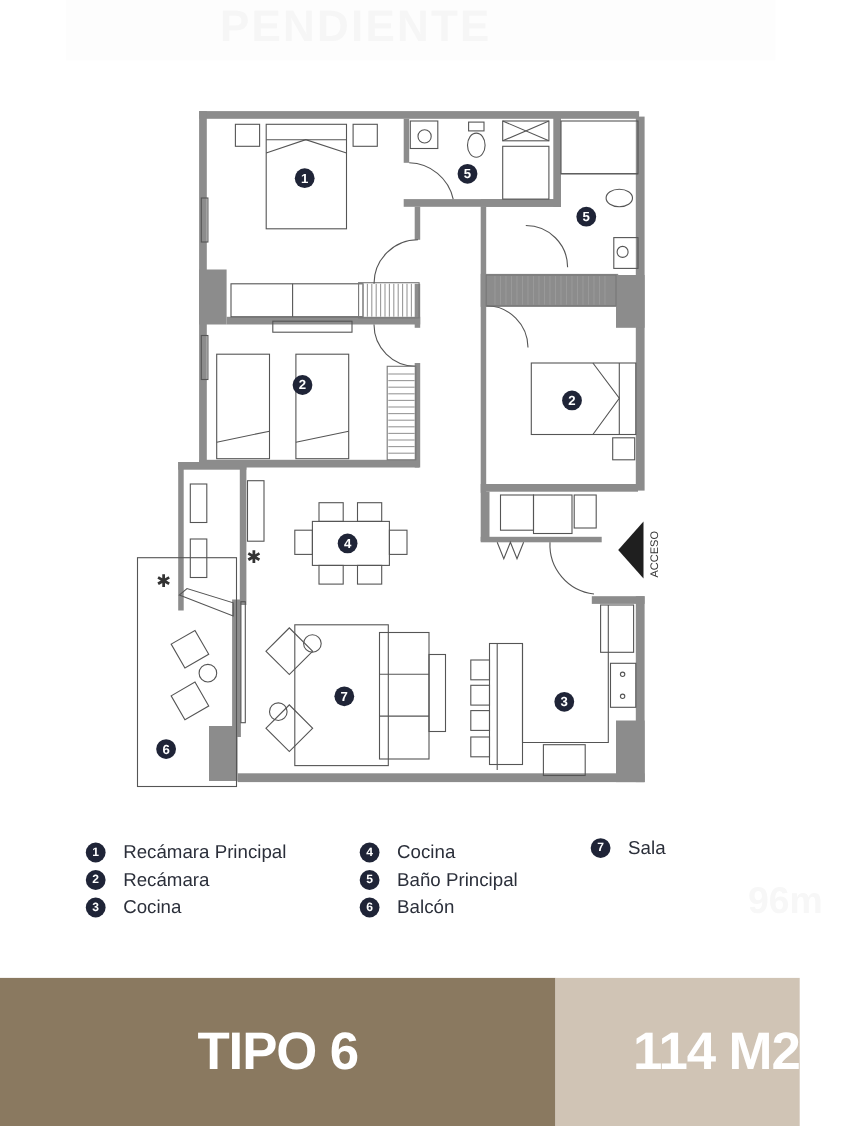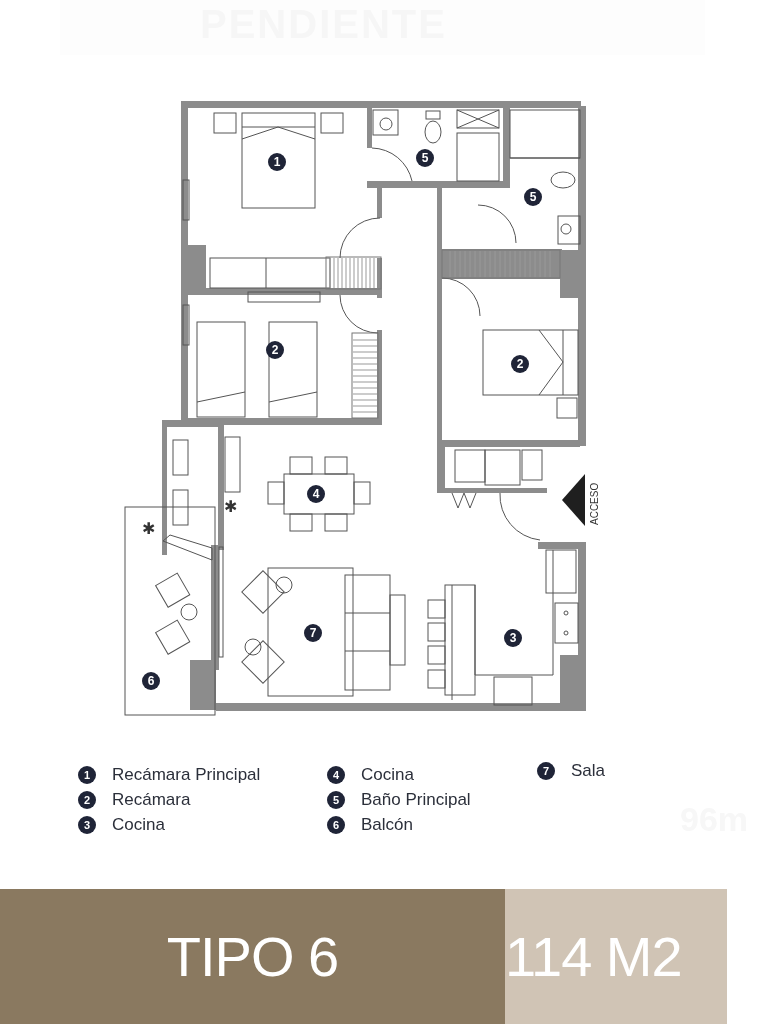--- a/index.html
+++ b/index.html
@@ -10,22 +10,22 @@
   .plan { position:absolute; left:0; top:0; width:768px; height:740px; }
   .legend { position:absolute; left:78px; top:762px; width:600px; height:90px; }
   .legend-col { position:absolute; top:0; }
   .legend-item { height:25px; display:flex; align-items:center; font-size:17px; color:#2b2f3a; }
   .legend-item .dot { width:18px; height:18px; border-radius:50%; background:#1f2437; color:#fff; font-size:11px;
                       font-weight:bold; display:flex; align-items:center; justify-content:center; margin-right:16px; flex:none; }
   .ghost-num { position:absolute; left:680px; top:800px; font-size:34px; font-weight:bold; color:#f7f7f7; }
   .footer-left { position:absolute; left:0; top:889px; width:505px; height:135px; background:#8a7960;
                  display:flex; align-items:center; justify-content:center; }
   .footer-right { position:absolute; left:505px; top:889px; width:222px; height:135px; background:#d0c4b5;
-                  display:flex; align-items:center; justify-content:flex-start; }
-  .footer-text { color:#ffffff; font-size:56px; font-weight:normal; letter-spacing:-1px; }
+                  display:flex; align-items:center; justify-content:flex-end; }
+  .footer-text { color:#ffffff; font-size:48px; font-weight:bold; letter-spacing:-1px; }
 </style>
 </head>
 <body>
 
 <div class="ghost-title">
   <span>PENDIENTE</span>
 </div>
 
 <svg class="plan" viewBox="0 0 768 740" xmlns="http://www.w3.org/2000/svg">
   <g fill="none" stroke="#555" stroke-width="1">

